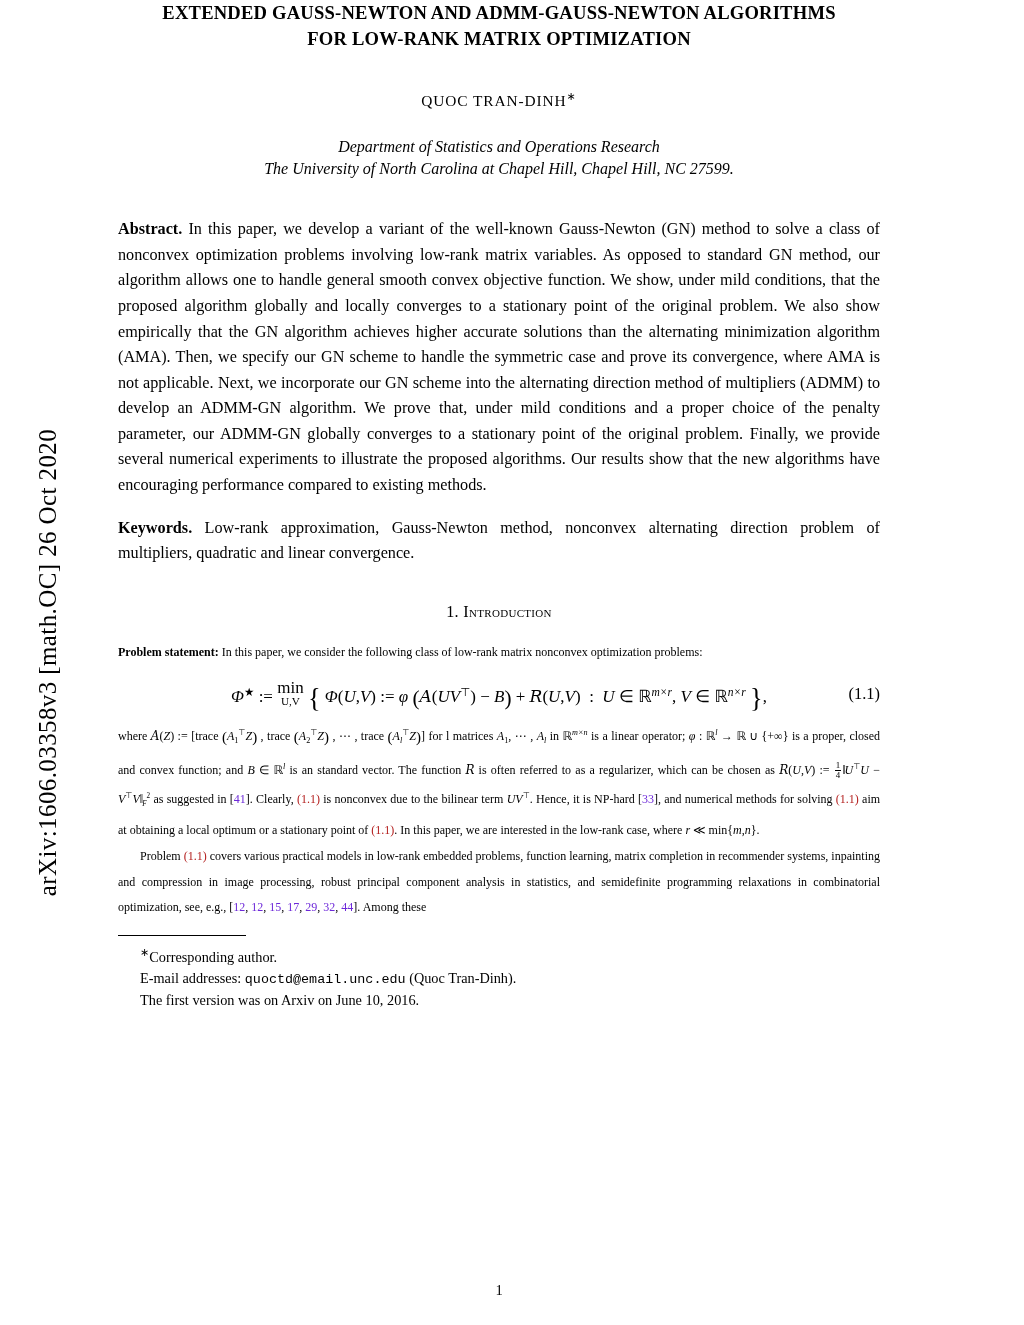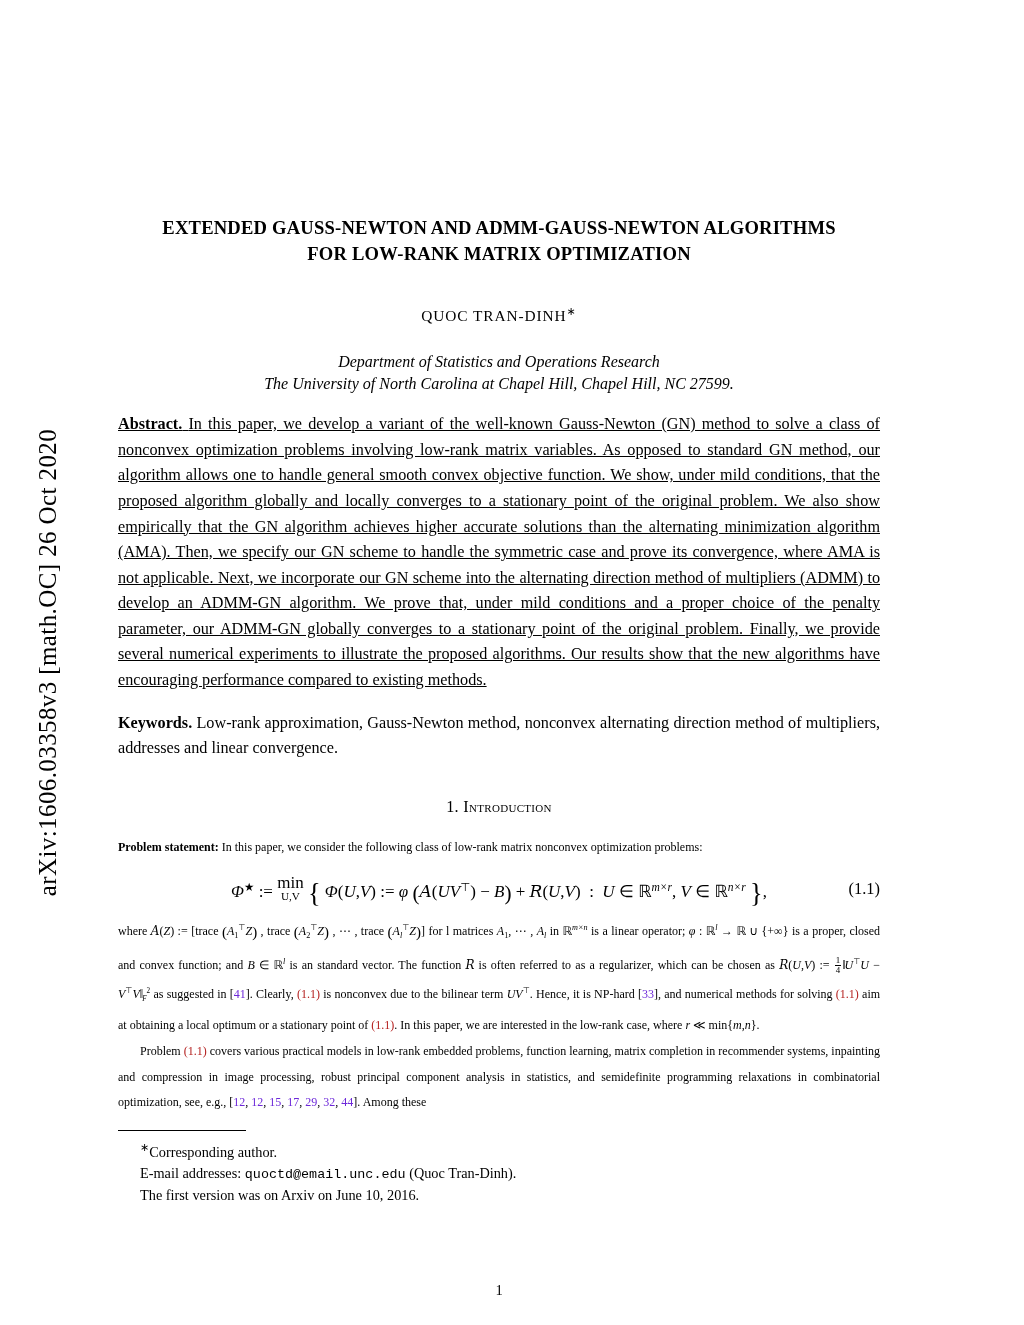--- a/index.html
+++ b/index.html
@@ -38,21 +38,20 @@
   
   .page {
     position: absolute;
     left: 118px;
     top: 0;
     width: 762px;
     height: 1325px;
   }
 
   .title {
-    margin-top: 215px;
     text-align: center;
     font-weight: bold;
     font-size: 18.6px;
     line-height: 26px;
     letter-spacing: 0.2px;
   }
 
   .author {
     margin-top: 38px;
     text-align: center;
@@ -63,26 +62,25 @@
 
   .affil {
     margin-top: 26px;
     text-align: center;
     font-style: italic;
     font-size: 16px;
     line-height: 22px;
   }
 
   .abstract {
-    margin-top: 17px;
+    margin-top: 37px;
     font-size: 16.2px;
     line-height: 25.6px;
     text-align: justify;
     text-justify: inter-word;
-    text-decoration: underline;
   }
   .abstract b, .kw b { font-weight: bold; }
 
   .kw {
     margin-top: 17px;
     font-size: 16.2px;
     line-height: 25.6px;
     text-align: justify;
   }
 
@@ -194,21 +192,21 @@
     <div>The University of North Carolina at Chapel Hill, Chapel Hill, NC 27599.</div>
   </div>
 
   <div class="abstract">
     <b>Abstract.</b>
     <span>In this paper, we develop a variant of the well-known Gauss-Newton (GN) method to solve a class of nonconvex optimization problems involving low-rank matrix variables. As opposed to standard GN method, our algorithm allows one to handle general smooth convex objective function. We show, under mild conditions, that the proposed algorithm globally and locally converges to a stationary point of the original problem. We also show empirically that the GN algorithm achieves higher accurate solutions than the alternating minimization algorithm (AMA). Then, we specify our GN scheme to handle the symmetric case and prove its convergence, where AMA is not applicable. Next, we incorporate our GN scheme into the alternating direction method of multipliers (ADMM) to develop an ADMM-GN algorithm. We prove that, under mild conditions and a proper choice of the penalty parameter, our ADMM-GN globally converges to a stationary point of the original problem. Finally, we provide several numerical experiments to illustrate the proposed algorithms. Our results show that the new algorithms have encouraging performance compared to existing methods.</span>
   </div>
 
   <div class="kw">
     <b>Keywords.</b>
-    <span>Low-rank approximation, Gauss-Newton method, nonconvex alternating direction method of multipliers, addresses and linear convergence.</span>
+    <span>Low-rank approximation, Gauss-Newton method, nonconvex alternating direction problem of multipliers, quadratic and linear convergence.</span>
   </div>
 
   <div class="sec-head">
     <span>1.</span>
     <span>Introduction</span>
   </div>
 
   <div class="body-par">
     <b>Problem statement:</b>
     <span>In this paper, we consider the following class of low-rank matrix nonconvex optimization problems:</span>

